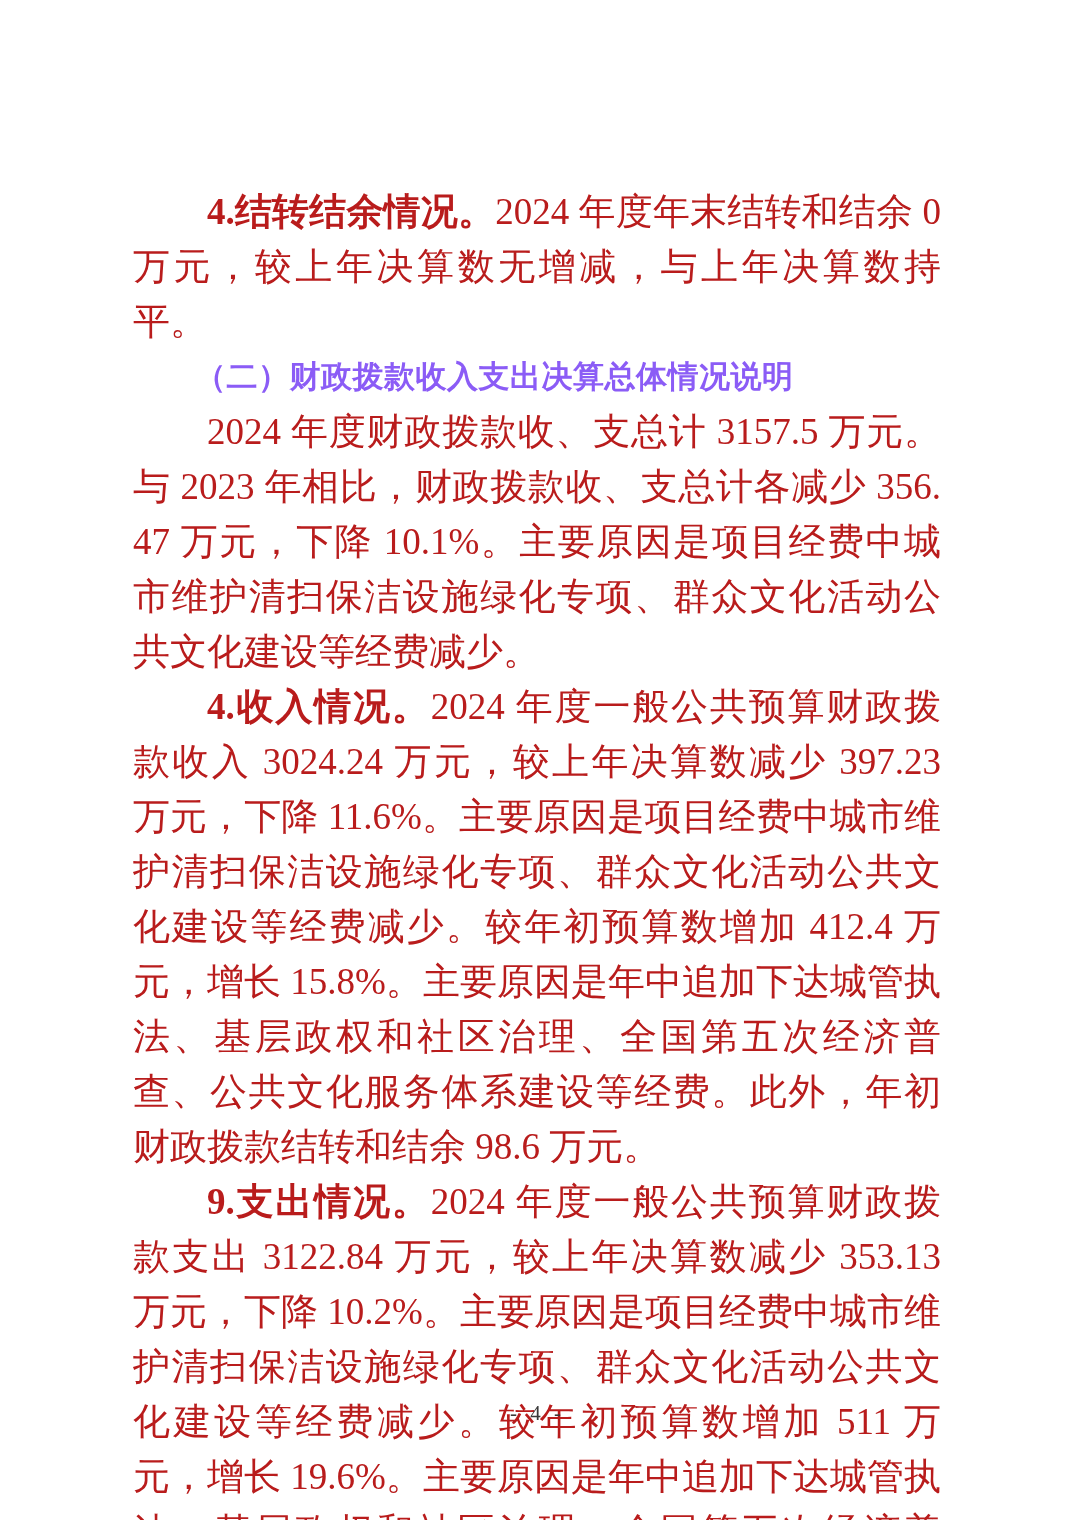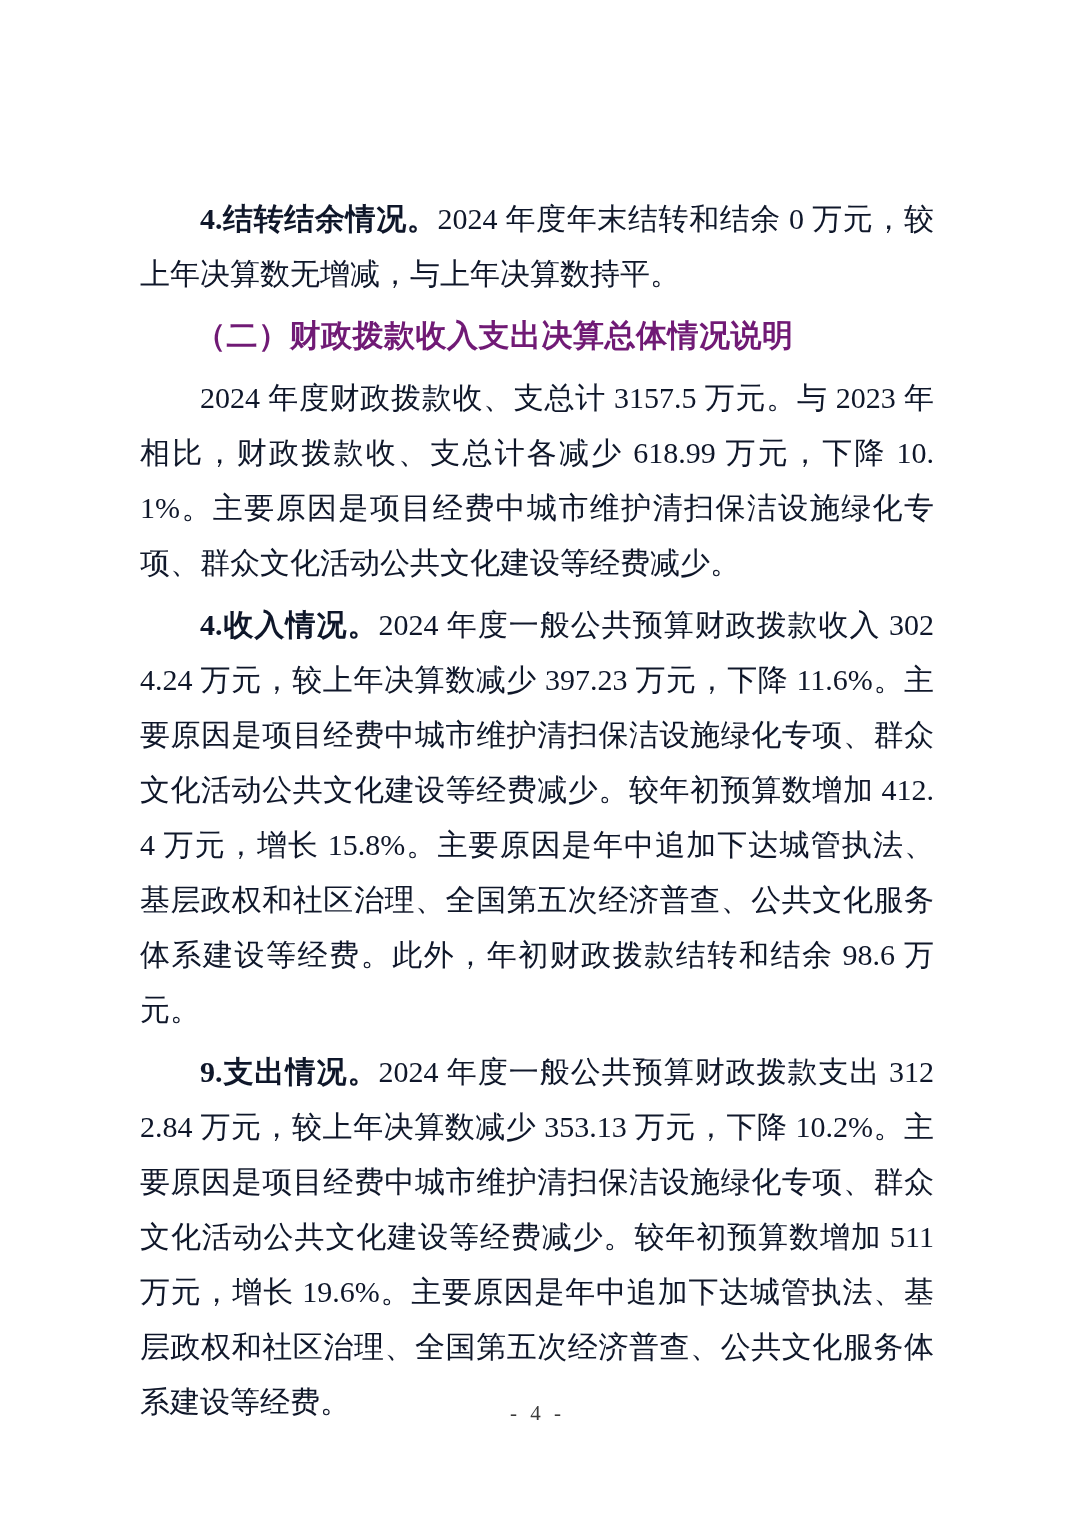--- a/index.html
+++ b/index.html
@@ -21,41 +21,41 @@
     height: 1520px;
     background: #ffffff;
   }
   .content {
     position: absolute;
     top: 184px;
     left: 133px;
     width: 808px;
   }
   .body-para {
-    margin: 7px;
+    margin: 0;
     font-family: "Liberation Serif", serif;
-    font-size: 30px;
+    font-size: 37px;
     line-height: 55px;
     text-align: justify;
     text-justify: inter-ideograph;
     text-indent: 2em;
-    color: #0f172a;
+    color: #b91c1c;
     word-break: break-all;
   }
   .body-para .lead {
     font-weight: 700;
   }
   .section-heading {
     margin: 0;
     font-family: "Liberation Sans", sans-serif;
     font-weight: 700;
     font-size: 31px;
     line-height: 55px;
     text-indent: 2em;
-    color: #701a75;
+    color: #8b5cf6;
     letter-spacing: 0.5px;
   }
   .page-number {
     position: absolute;
     top: 1398px;
     left: 0;
     width: 100%;
     text-align: center;
     font-family: "Liberation Serif", serif;
     font-size: 21px;
@@ -67,21 +67,21 @@
 </head>
 <body>
 
 <div class="page">
   <div class="content">
 
     <p class="body-para"><span class="lead">4.结转结余情况。</span><span>2024 年度年末结转和结余 0 万元，较上年决算数无增减，与上年决算数持平。</span></p>
 
     <h3 class="section-heading">（二）财政拨款收入支出决算总体情况说明</h3>
 
-    <p class="body-para"><span>2024 年度财政拨款收、支总计 3157.5 万元。与 2023 年相比，财政拨款收、支总计各减少 618.99 万元，下降 10.1%。主要原因是项目经费中城市维护清扫保洁设施绿化专项、群众文化活动公共文化建设等经费减少。</span></p>
+    <p class="body-para"><span>2024 年度财政拨款收、支总计 3157.5 万元。与 2023 年相比，财政拨款收、支总计各减少 356.47 万元，下降 10.1%。主要原因是项目经费中城市维护清扫保洁设施绿化专项、群众文化活动公共文化建设等经费减少。</span></p>
 
 
     <p class="body-para"><span class="lead">4.收入情况。</span><span>2024 年度一般公共预算财政拨款收入 3024.24 万元，较上年决算数减少 397.23 万元，下降 11.6%。主要原因是项目经费中城市维护清扫保洁设施绿化专项、群众文化活动公共文化建设等经费减少。较年初预算数增加 412.4 万元，增长 15.8%。主要原因是年中追加下达城管执法、基层政权和社区治理、全国第五次经济普查、公共文化服务体系建设等经费。此外，年初财政拨款结转和结余 98.6 万元。</span></p>
 
     <p class="body-para"><span class="lead">9.支出情况。</span><span>2024 年度一般公共预算财政拨款支出 3122.84 万元，较上年决算数减少 353.13 万元，下降 10.2%。主要原因是项目经费中城市维护清扫保洁设施绿化专项、群众文化活动公共文化建设等经费减少。较年初预算数增加 511 万元，增长 19.6%。主要原因是年中追加下达城管执法、基层政权和社区治理、全国第五次经济普查、公共文化服务体系建设等经费。</span></p>
 
   </div>
 
   <div class="page-number">- 4 -</div>
 </div>

